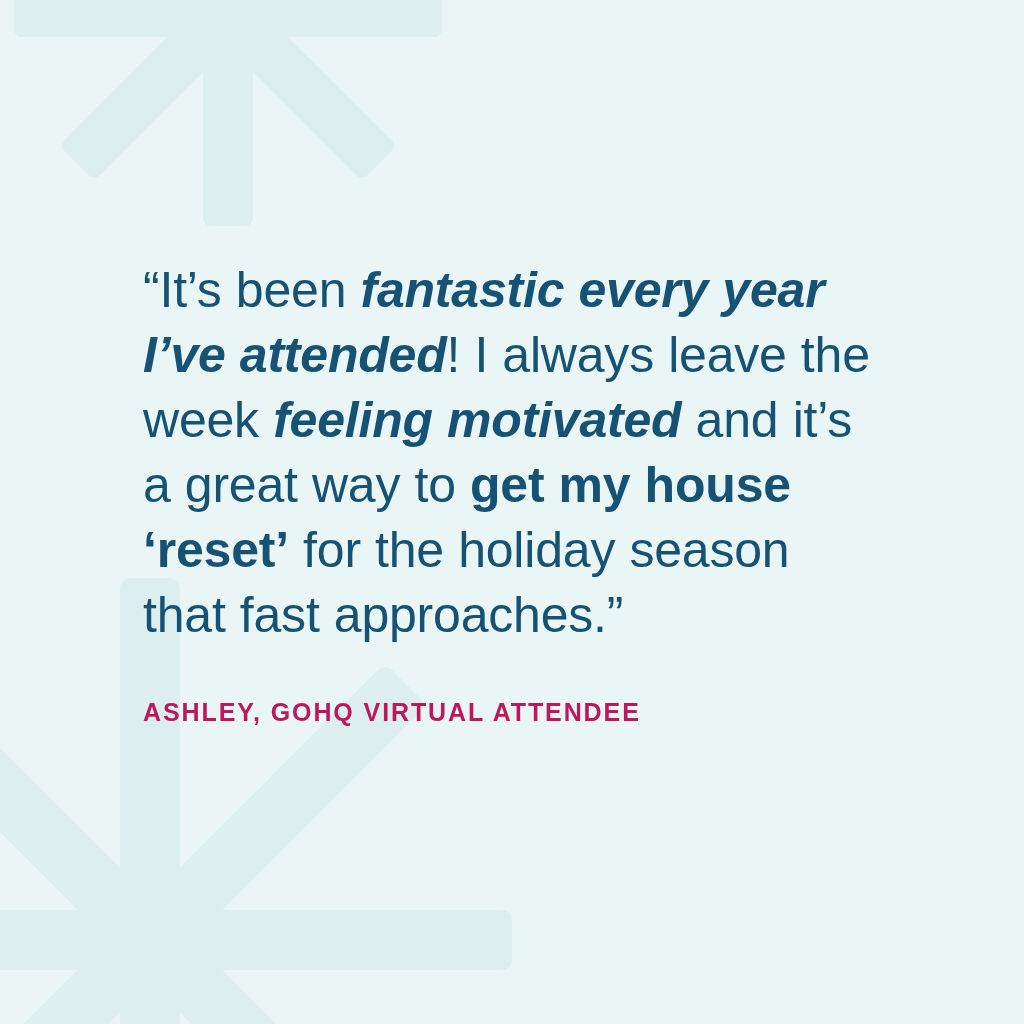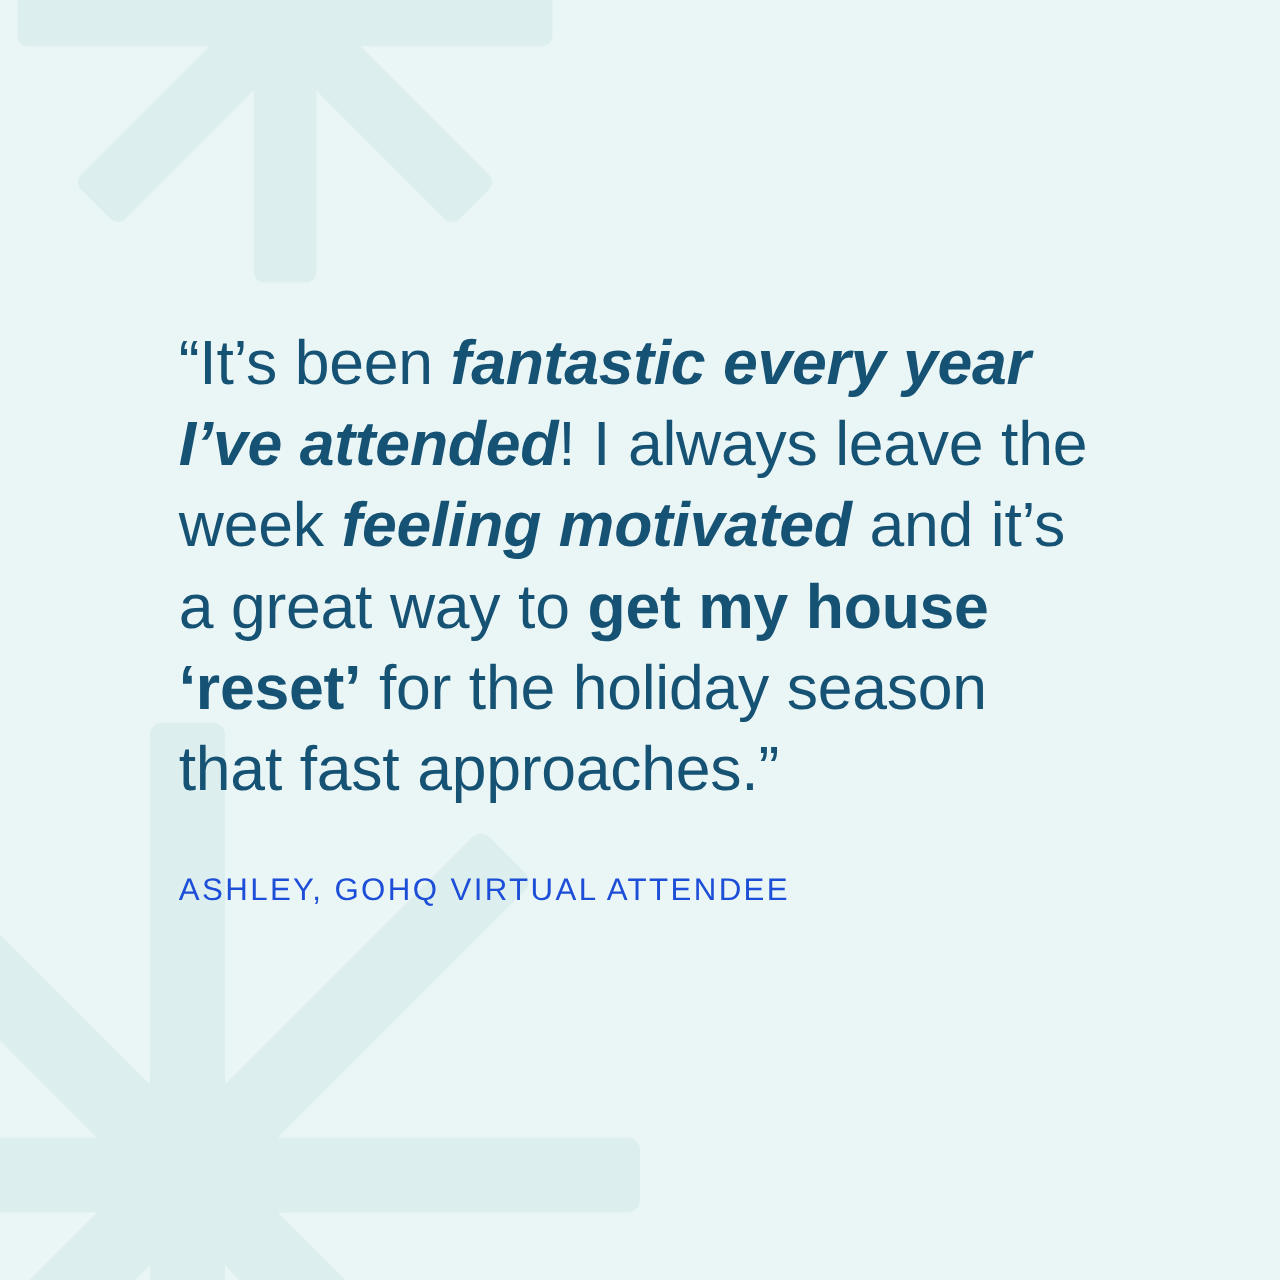--- a/index.html
+++ b/index.html
@@ -66,24 +66,24 @@
   #quote-text .em-bold {
     font-weight: 700;
     font-style: normal;
   }
 
   #attribution {
     margin: 0;
     position: absolute;
     left: 0;
     top: 440px;
-    color: #1d4ed8;
+    color: #be185d;
     font-family: "Liberation Sans", sans-serif;
     font-size: 25px;
-    font-weight: 400;
+    font-weight: 700;
     letter-spacing: 1.9px;
     text-transform: uppercase;
     white-space: nowrap;
   }
 </style>
 </head>
 <body>
 
 <div id="card">
 

